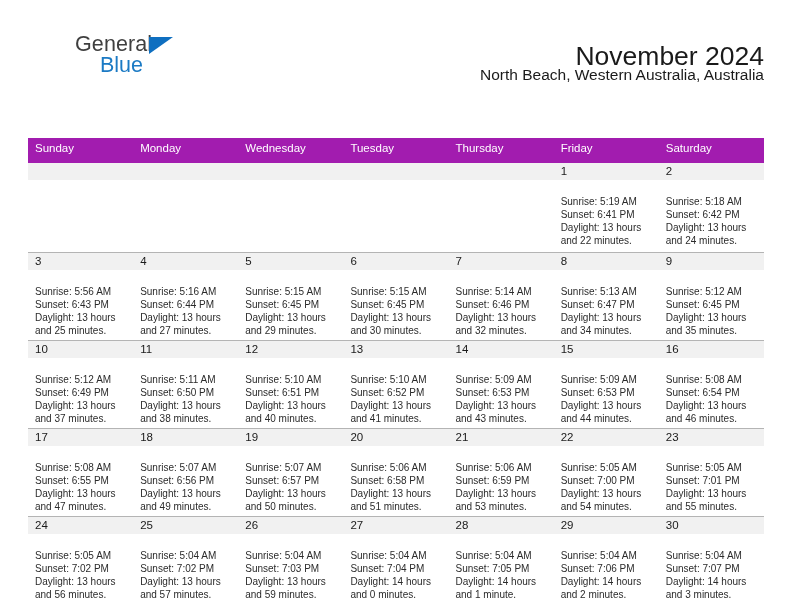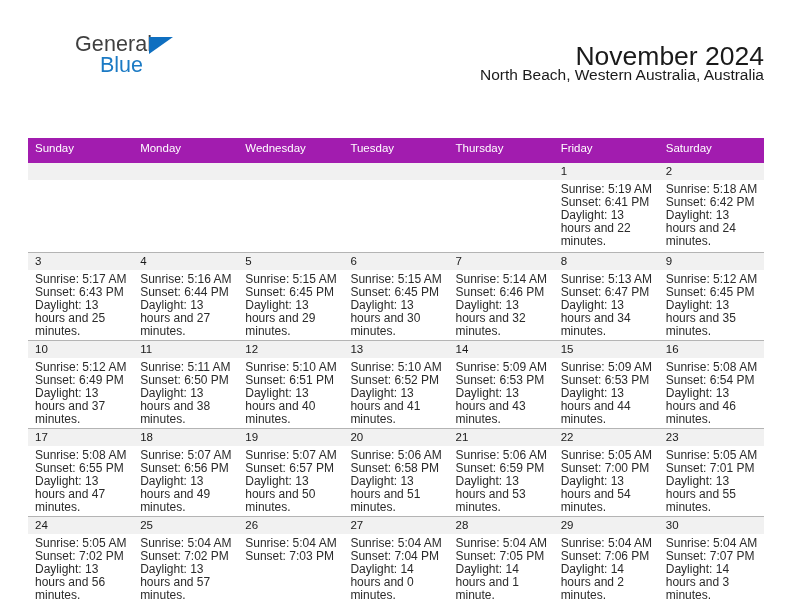--- a/index.html
+++ b/index.html
@@ -133,22 +133,22 @@
     padding-left: 7px;
     box-sizing: border-box;
     font-size: 11.5px;
     line-height: 17px;
     color: #1a1a1a;
   }
   .day.empty .day-number-band {
     background: #f1f1f1;
   }
   .day-info {
-    padding: 3px 6px 0 7px;
-    font-size: 12px;
+    padding: 15px 6px 0 7px;
+    font-size: 10px;
     line-height: 13.1px;
     color: #2b2b2b;
   }
   .day-info div {
     white-space: nowrap;
   }
   .day-info .wrap {
     white-space: normal;
   }
 </style>
@@ -208,21 +208,21 @@
               <div>Sunrise: 5:18 AM</div>
               <div>Sunset: 6:42 PM</div>
               <div class="wrap">Daylight: 13 hours and 24 minutes.</div>
             </div>
           </div>
         </div>
         <div class="week">
           <div class="day">
             <div class="day-number-band">3</div>
             <div class="day-info">
-              <div>Sunrise: 5:17 AM</div>
+              <div>Sunrise: 5:56 AM</div>
               <div>Sunset: 6:43 PM</div>
               <div class="wrap">Daylight: 13 hours and 25 minutes.</div>
             </div>
           </div>
           <div class="day">
             <div class="day-number-band">4</div>
             <div class="day-info">
               <div>Sunrise: 5:16 AM</div>
               <div>Sunset: 6:44 PM</div>
               <div class="wrap">Daylight: 13 hours and 27 minutes.</div>
@@ -400,20 +400,21 @@
               <div>Sunrise: 5:04 AM</div>
               <div>Sunset: 7:02 PM</div>
               <div class="wrap">Daylight: 13 hours and 57 minutes.</div>
             </div>
           </div>
           <div class="day">
             <div class="day-number-band">26</div>
             <div class="day-info">
               <div>Sunrise: 5:04 AM</div>
               <div>Sunset: 7:03 PM</div>
+              <div class="wrap">Daylight: 13 hours and 59 minutes.</div>
             </div>
           </div>
           <div class="day">
             <div class="day-number-band">27</div>
             <div class="day-info">
               <div>Sunrise: 5:04 AM</div>
               <div>Sunset: 7:04 PM</div>
               <div class="wrap">Daylight: 14 hours and 0 minutes.</div>
             </div>
           </div>

